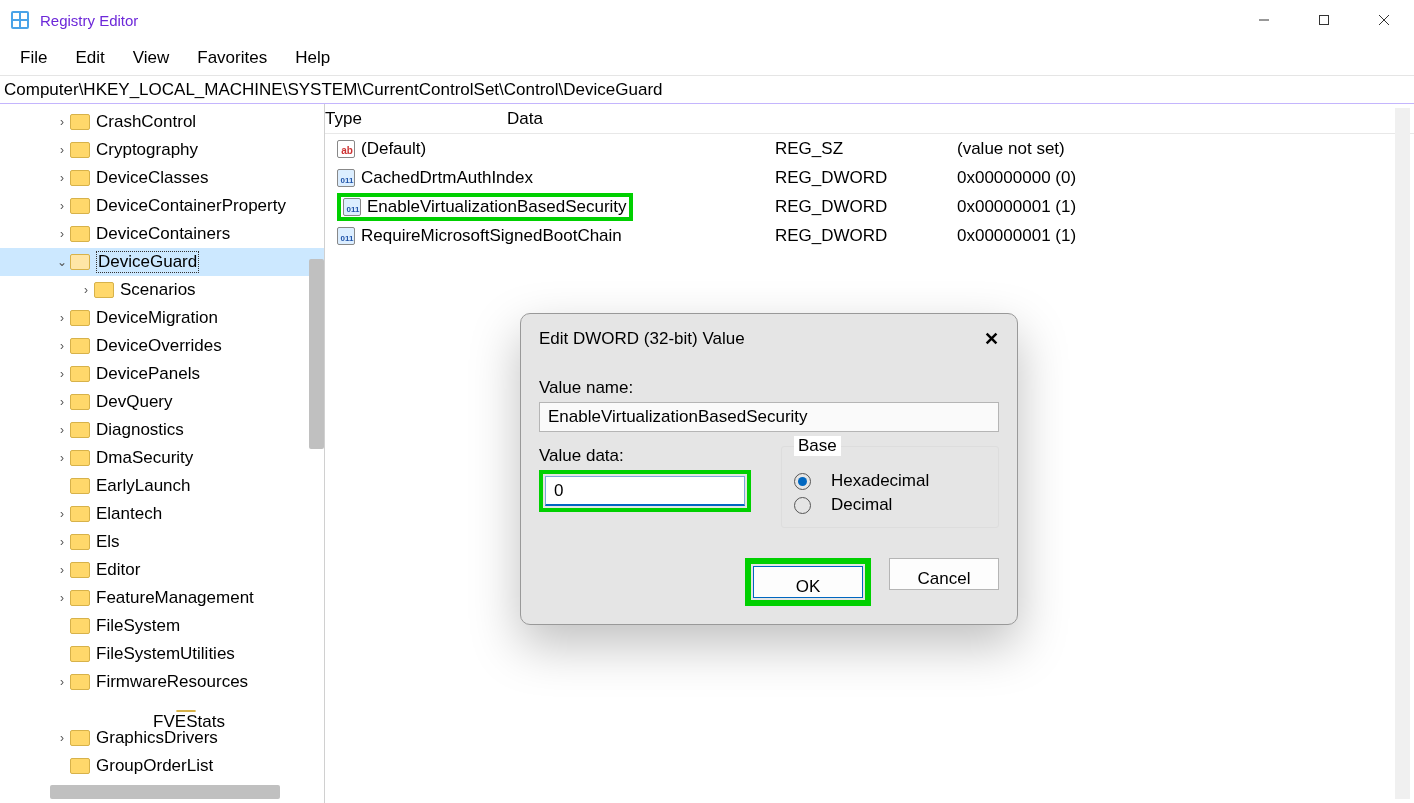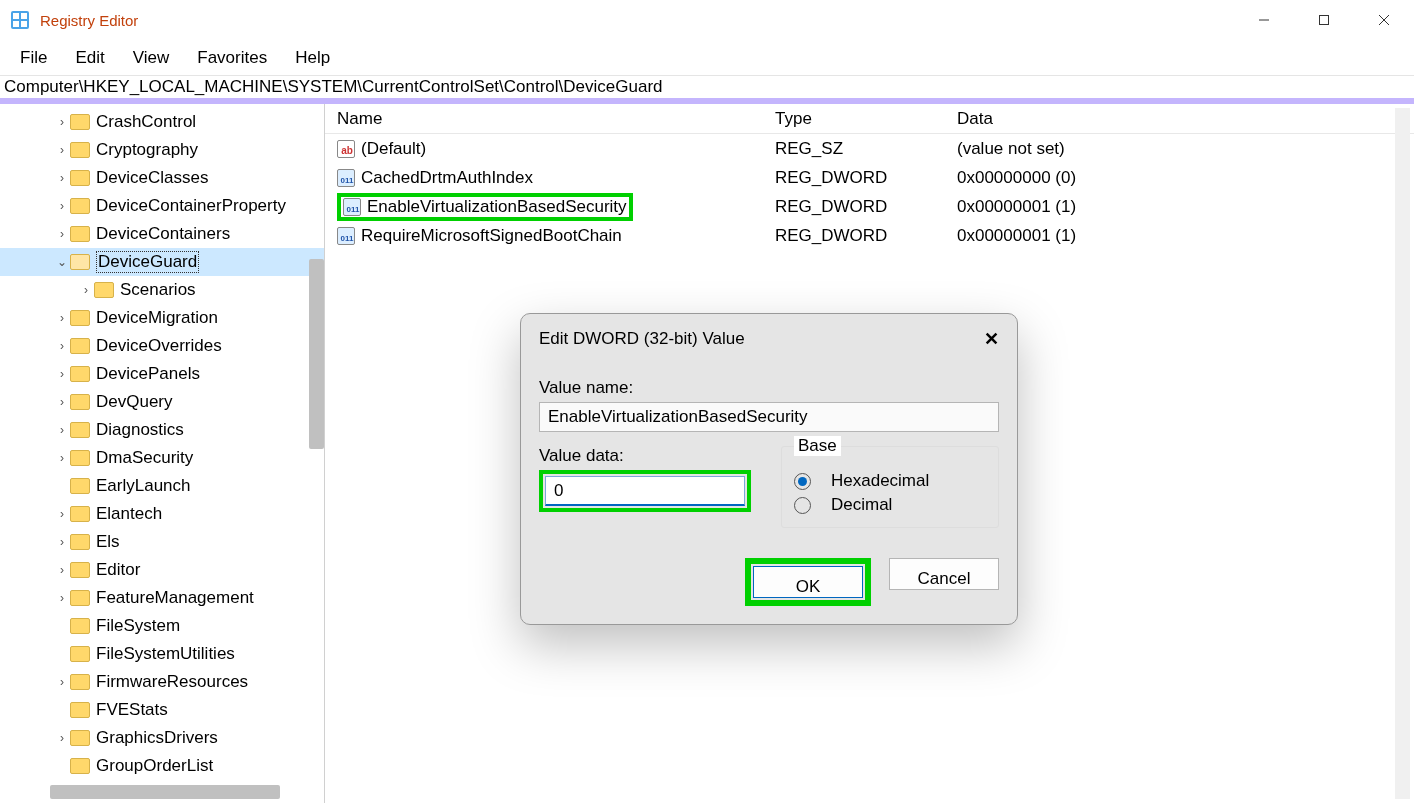--- a/index.html
+++ b/index.html
@@ -1,24 +1,24 @@
 <!DOCTYPE html>
 <html><head>
 <meta charset="utf-8">
 <style>
 * { box-sizing: border-box; margin: 0; padding: 0; font-family: "Segoe UI", Tahoma, sans-serif; }
 html, body { width: 1414px; height: 803px; overflow: hidden; background: #fff; }
 .titlebar { height: 40px; display: flex; align-items: center; padding-left: 10px; color: #555; }
 .titlebar .app-icon { width: 20px; height: 20px; margin-right: 10px; }
-.titlebar .title { font-size: 15px; color: #c2410c; }
+.titlebar .title { font-size: 15px; color: #6d28d9; }
 .titlebar .win-controls { margin-left: auto; display: flex; }
 .titlebar .win-btn { width: 60px; height: 40px; display: flex; align-items: center; justify-content: center; color: #333; }
 .menubar { height: 36px; display: flex; align-items: center; padding-left: 8px; gap: 4px; border-bottom: 1px solid #e5e5e5; }
 .menubar .menu-item { padding: 4px 12px; font-size: 17px; color: #000; }
-.addressbar { height: 28px; display: flex; align-items: center; padding-left: 4px; border-bottom: 6px solid #c4b5fd; font-size: 17px; }
+.addressbar { height: 28px; display: flex; align-items: center; padding-left: 4px; border-bottom: 1px solid #c4b5fd; font-size: 17px; }
 .content { display: flex; height: calc(803px - 40px - 36px - 28px); }
 .tree-panel { width: 325px; border-right: 1px solid #d0d0d0; position: relative; overflow: hidden; }
 .tree-inner { padding-top: 4px; }
 .tree-row { display: flex; align-items: center; height: 28px; font-size: 17px; white-space: nowrap; }
 .tree-row .chev { width: 16px; text-align: center; color: #555; font-size: 12px; }
 .tree-row .chev.blank { visibility: hidden; }
 .tree-row .folder { width: 20px; height: 16px; background: #ffd86b; border: 1px solid #d7b24a; border-radius: 2px; margin-right: 6px; display:inline-block; position:relative;}
 .tree-row .folder.open { background: #ffe6a6; }
 .tree-row.selected { background: #cce8ff; }
 .tree-row.selected .label { border: 1px dotted #333; padding: 0 1px; }
@@ -204,42 +204,41 @@
         <div class="tree-row" style="padding-left: 54px;">
           <span class="chev blank">›</span>
           <span class="folder"></span>
           <span class="label">FileSystemUtilities</span>
         </div>
         <div class="tree-row" style="padding-left: 54px;">
           <span class="chev">›</span>
           <span class="folder"></span>
           <span class="label">FirmwareResources</span>
         </div>
-        <div class="tree-row" style="padding-left: 54px;">
+        <div class="tree-row" style="padding-left: 54px; flex-direction: column;">
           <span class="chev blank">›</span>
           <span class="folder"></span>
           <span class="label">FVEStats</span>
         </div>
         <div class="tree-row" style="padding-left: 54px;">
           <span class="chev">›</span>
           <span class="folder"></span>
           <span class="label">GraphicsDrivers</span>
         </div>
         <div class="tree-row" style="padding-left: 54px;">
           <span class="chev blank">›</span>
           <span class="folder"></span>
           <span class="label">GroupOrderList</span>
         </div>
       </div>
     <div class="vscroll"></div>
     <div class="hscroll"></div>
   </div>
   <div class="list-panel">
     <div class="list-header">
-      <div class="col-name">Name</div>
       <div class="col-type">Type</div>
       <div class="col-data">Data</div>
     </div>
     <div id="list-rows">
         <div class="list-row">
           <div class="col-name">
             <span class="val-icon sz"></span>
             <span>(Default)</span>
           </div>
           <div class="col-type">REG_SZ</div>

